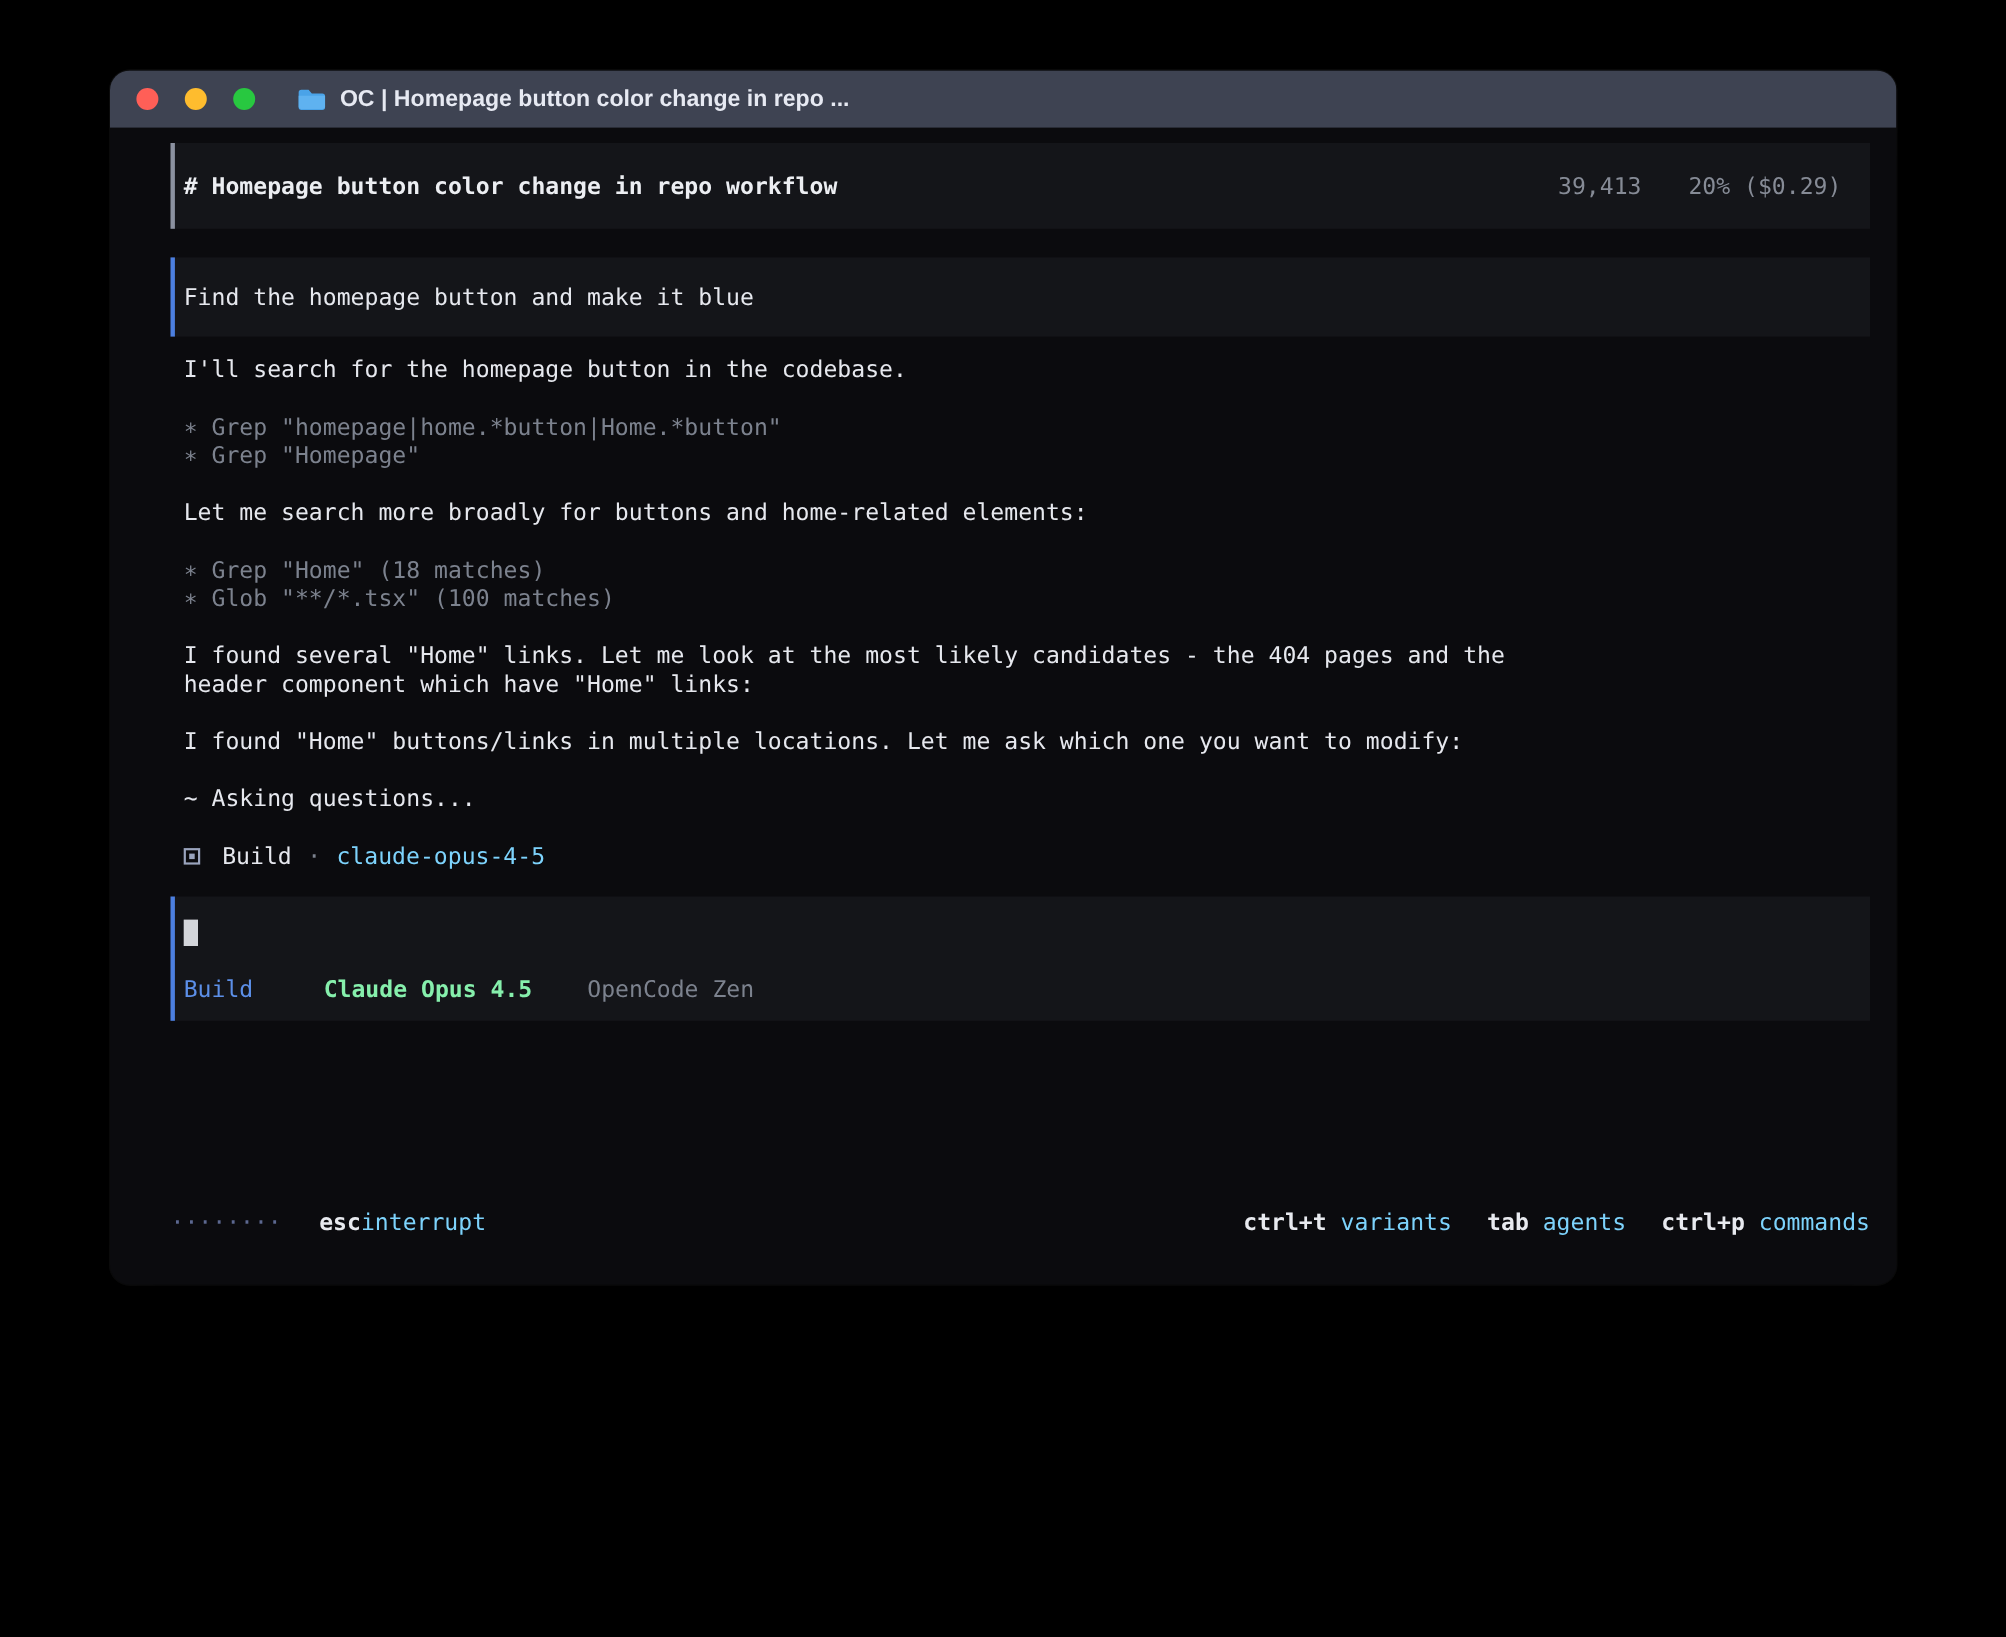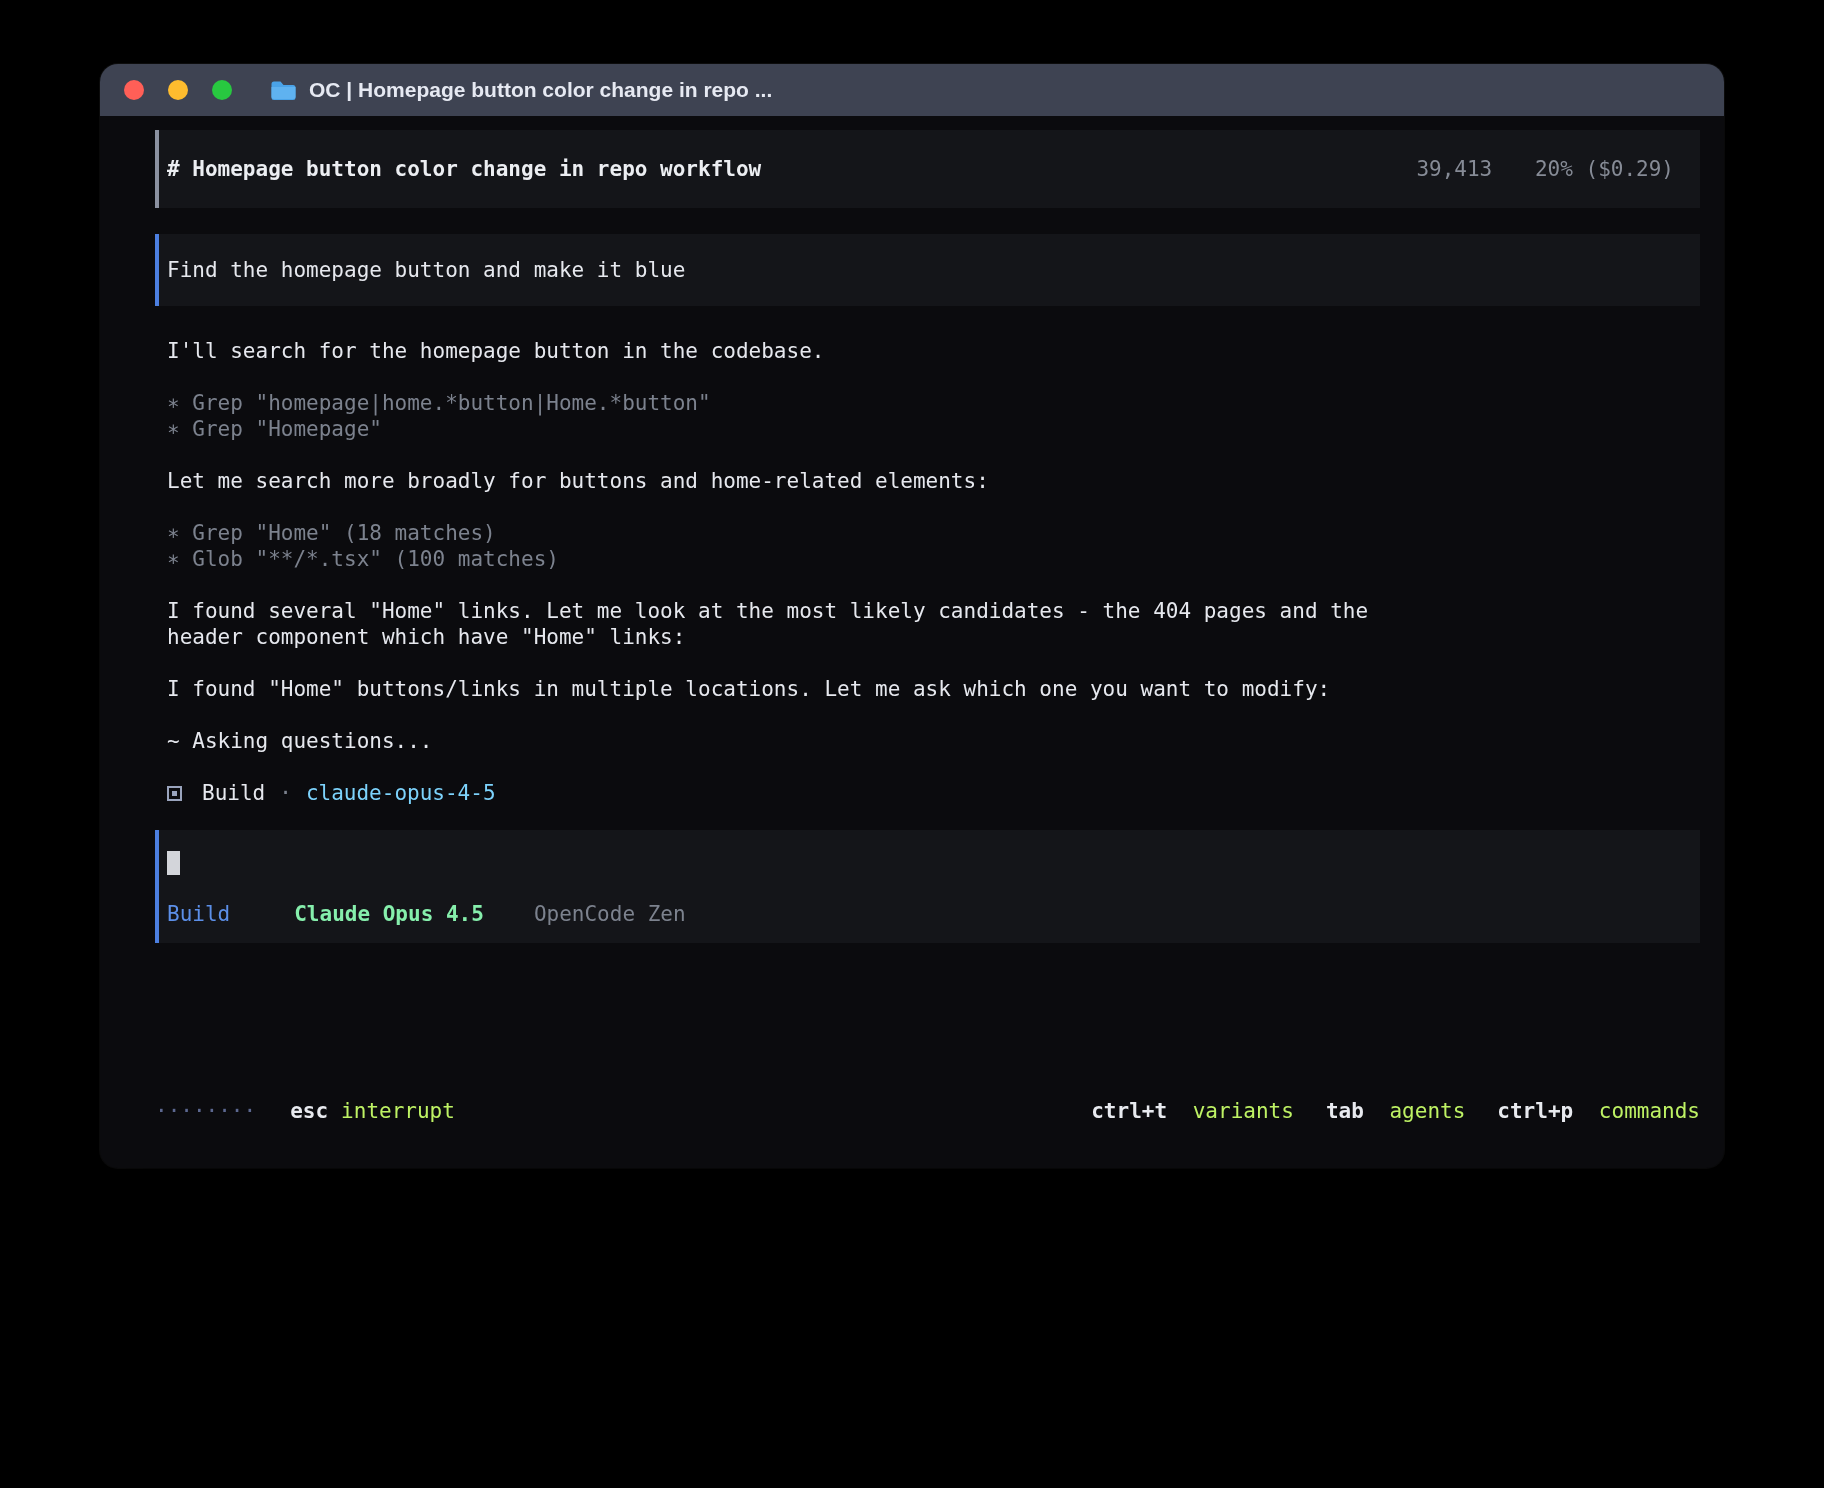--- a/index.html
+++ b/index.html
@@ -57,21 +57,21 @@
   .session-title { font-weight: 700; color: #eceef2; white-space: nowrap; }
   .session-meta { color: #868b96; white-space: nowrap; }
   .session-meta .ctx { margin-left: 30px; }
   .user-panel {
     margin-top: 26px;
     height: 72px;
     display: flex; align-items: center;
     padding: 0 26px 0 8px;
   }
   .line { margin: 26px 0 0 0; padding-left: 12px; white-space: pre-wrap; }
-  .line.first { margin-top: 32px; }
+  .line.first { margin-top: 17px; }
   .group { margin-top: 26px; }
   .group .line { margin-top: 0; }
   .gray { color: #7c828e; }
   .wrap { max-width: 98ch; }
   
   .badge-row { margin-top: 26px; padding-left: 12px; display: flex; align-items: center; }
   .agent-icon {
     width: 11px; height: 11px; flex: none;
     border: 2px solid #9aa4bd;
     display: inline-flex; align-items: center; justify-content: center;
@@ -94,21 +94,21 @@
   .model-name { color: #86efac; margin-right: 50px; font-weight: bold; }
   .provider-name { color: #7c828e; }
   
   .statusbar {
     margin-top: auto;
     display: flex; align-items: center;
     white-space: nowrap;
   }
   .spinner { color: #5c6890; letter-spacing: 0px; margin-right: 34px; }
   .key { font-weight: 700; color: #e8eaef; }
-  .key-label { color: #bef264; margin-left: 13px; }
+  .key-label { color: #7dd3fc; }
   .shortcuts { margin-left: auto; display: flex; align-items: center; }
   .shortcut { margin-left: 32px; }
   .shortcut:first-child { margin-left: 0; }
 </style>
 </head>
 <body>
 
 <div>
   <div class="window">
 

